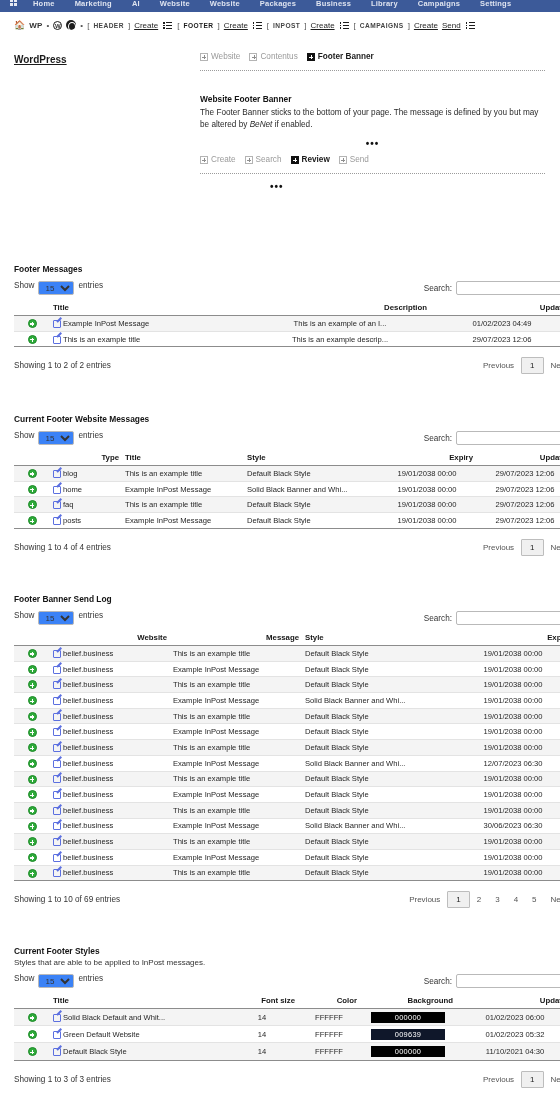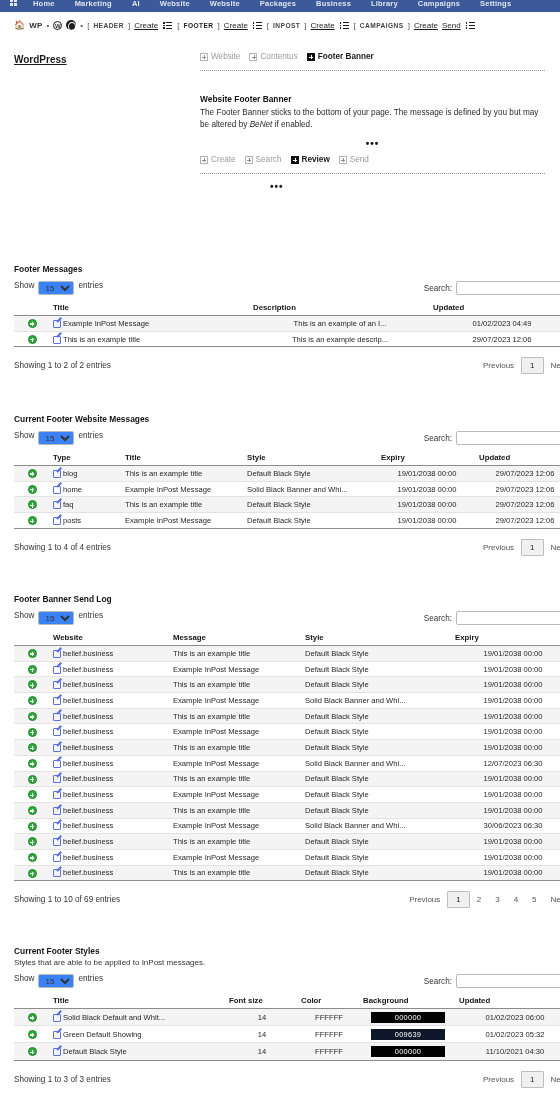--- a/index.html
+++ b/index.html
@@ -124,21 +124,21 @@
   input.srch{
     font-family:"Liberation Sans", sans-serif;
     font-size:8px; height:14px; width:118px;
     border:1px solid #b9b9b9; border-radius:2px;
     padding:1px 3px; background:#fff;
   }
   table{ width:100%; border-collapse:collapse; margin-top:6px; table-layout:fixed;}
   thead th{
     font-size:7.8px; font-weight:700; color:#161616;
     padding:2px 3px 3px 3px; border-bottom:1.3px solid #8c8c8c;
-    text-align:left; position:relative; white-space:nowrap;
+    text-align:right; position:relative; white-space:nowrap;
   }
   tbody td{
     font-size:7.6px; color:#262626; padding:2.6px 3px;
     border-bottom:1px solid #e3e3e3; white-space:nowrap; overflow:hidden;
     text-overflow:ellipsis;
   }
   tbody tr:nth-child(odd){ background:#f4f4f4; }
   tbody tr:nth-child(even){ background:#ffffff; }
   tbody tr:last-child td{ border-bottom:1.3px solid #8c8c8c; }
   td.c{ text-align:center; }
@@ -635,21 +635,21 @@
         <tr>
           <td class="c"><span class="gcirc"></span></td>
           <td class="l"><span class="edico"></span><span>Solid Black Default and Whit...</span></td>
           <td class="c">14</td>
           <td class="c">FFFFFF</td>
           <td class="c"><span class="swatch" style="background:#000000">000000</span></td>
           <td class="c">01/02/2023 06:00</td>
         </tr>
         <tr>
           <td class="c"><span class="gcirc"></span></td>
-          <td class="l"><span class="edico"></span><span>Green Default Showing</span></td>
+          <td class="l"><span class="edico"></span><span>Green Default Website</span></td>
           <td class="c">14</td>
           <td class="c">FFFFFF</td>
           <td class="c"><span class="swatch" style="background:#0f172a">009639</span></td>
           <td class="c">01/02/2023 05:32</td>
         </tr>
         <tr>
           <td class="c"><span class="gcirc"></span></td>
           <td class="l"><span class="edico"></span><span>Default Black Style</span></td>
           <td class="c">14</td>
           <td class="c">FFFFFF</td>

